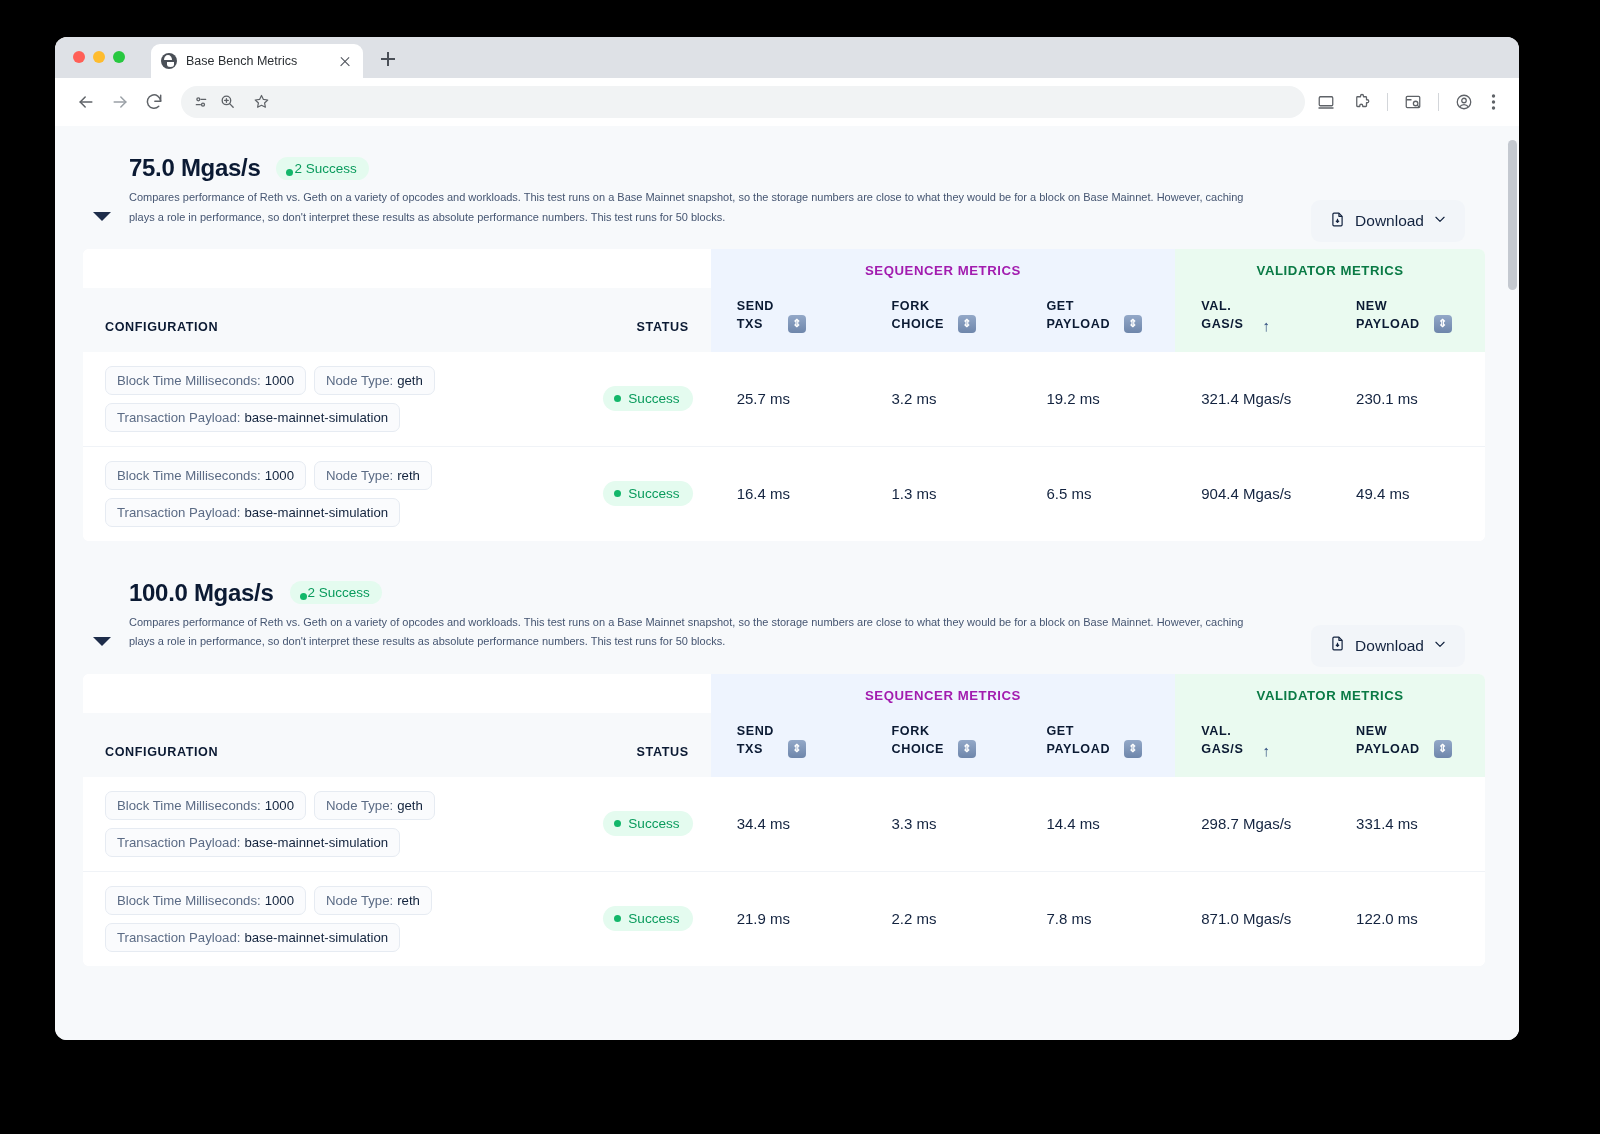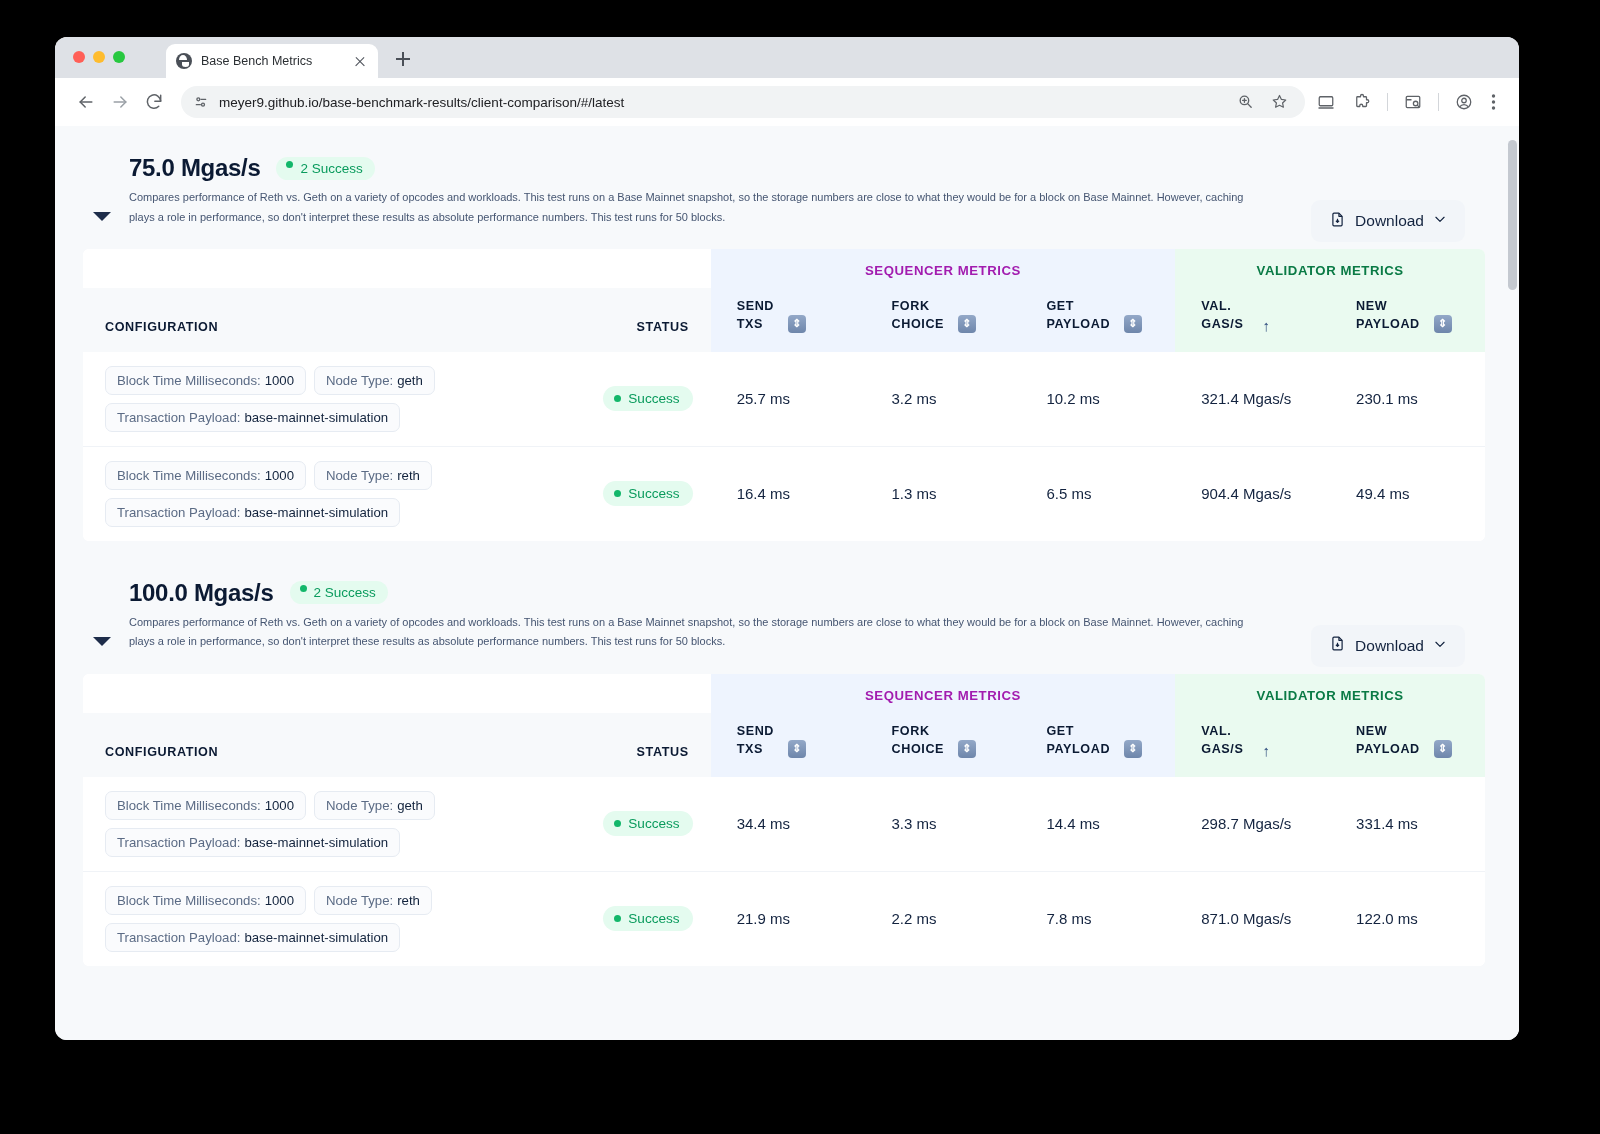--- a/index.html
+++ b/index.html
@@ -18,21 +18,21 @@
     background: #ffffff;
     border-radius: 12px;
     overflow: hidden;
     box-shadow: 0 18px 60px rgba(0,0,0,.45);
   }
   .tabstrip {
     height: 41px;
     background: #dee1e6;
     display: flex;
     align-items: flex-end;
-    padding-left: 27px;
+    padding-left: 12px;
     position: relative;
   }
   .traffic {
     display: flex; gap: 8px;
     position: absolute; left: 18px; top: 14px;
   }
   .dot { width: 12px; height: 12px; border-radius: 50%; }
   .dot.red { background: #ff5f57; }
   .dot.yellow { background: #febc2e; }
   .dot.green { background: #28c840; }
@@ -161,21 +161,21 @@
     border-top: 9px solid #1e2d4a;
     cursor: pointer;
   }
 
   .sec-head { padding-left: 46px; padding-right: 190px; }
   .title-row { display: flex; align-items: center; gap: 16px; margin-bottom: 6px; }
   .sec-title {
     font-size: 24px; font-weight: bold; color: #0b1a33; letter-spacing: -.3px;
   }
   .badge {
-    display: inline-flex; align-items: flex-start; gap: 7px;
+    display: inline-flex; align-items: flex-end; gap: 1px;
     background: #e4fbef; color: #0a9b5d;
     border-radius: 999px;
     padding: 4px 12px 4px 10px;
     font-size: 13.5px;
   }
   .badge .bdot { width: 7px; height: 7px; border-radius: 50%; background: #12b76a; }
 
   .sec-desc {
     font-size: 11px; line-height: 1.78;
     color: #455571;
@@ -320,21 +320,20 @@
 
     <div class="omnibox">
       <span class="omni-icon">
         <svg width="16" height="16" viewBox="0 0 24 24" fill="none" stroke="currentColor" stroke-width="2" stroke-linecap="round">
             <circle cx="8" cy="8" r="2.2"></circle>
             <path d="M12 8h7"></path>
             <circle cx="15" cy="16" r="2.2"></circle>
             <path d="M5 16h6"></path>
           </svg>
       </span>
-      <span class="omni-url">meyer9.github.io/base-benchmark-results/client-comparison/#/latest</span>
       <span class="omni-right">
         <span class="tb-icon">
           <svg width="17" height="17" viewBox="0 0 24 24" fill="none" stroke="currentColor" stroke-width="1.9" stroke-linecap="round">
               <circle cx="10.5" cy="10.5" r="6"></circle>
               <path d="M15 15l5 5"></path>
               <path d="M8 10.5h5M10.5 8v5"></path>
             </svg>
         </span>
         <span class="tb-icon">
           <svg width="17" height="17" viewBox="0 0 24 24" fill="none" stroke="currentColor" stroke-width="1.7" stroke-linejoin="round">
@@ -475,21 +474,21 @@
                   </div>
                 </td>
                 <td class="status">
                   <span class="status-badge">
                       <span class="sdot"></span>
                       <span>Success</span>
                     </span>
                 </td>
                 <td class="metric">25.7 ms</td>
                 <td class="metric">3.2 ms</td>
-                <td class="metric">10.2 ms</td>
+                <td class="metric">19.2 ms</td>
                 <td class="metric">321.4 Mgas/s</td>
                 <td class="metric">230.1 ms</td>
               </tr>
               <tr class="row-sep">
                 <td class="config">
                   <div class="pills">
                     <span class="pill"><span class="k">Block Time Milliseconds:</span><span class="v">1000</span></span>
                     <span class="pill"><span class="k">Node Type:</span><span class="v">reth</span></span>
                     <span class="pill"><span class="k">Transaction Payload:</span><span class="v">base-mainnet-simulation</span></span>
                   </div>

